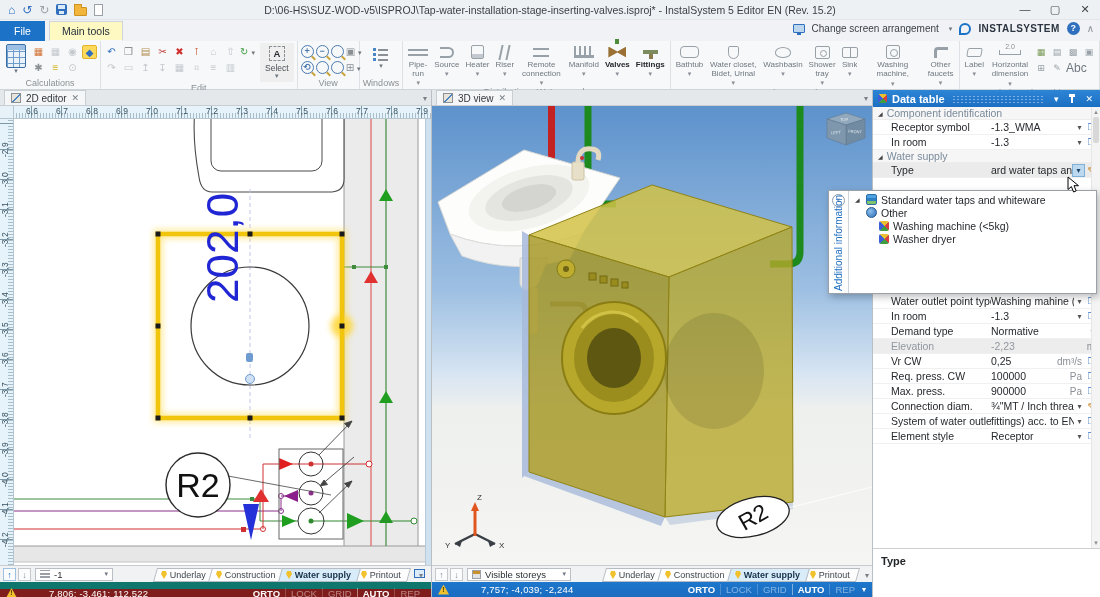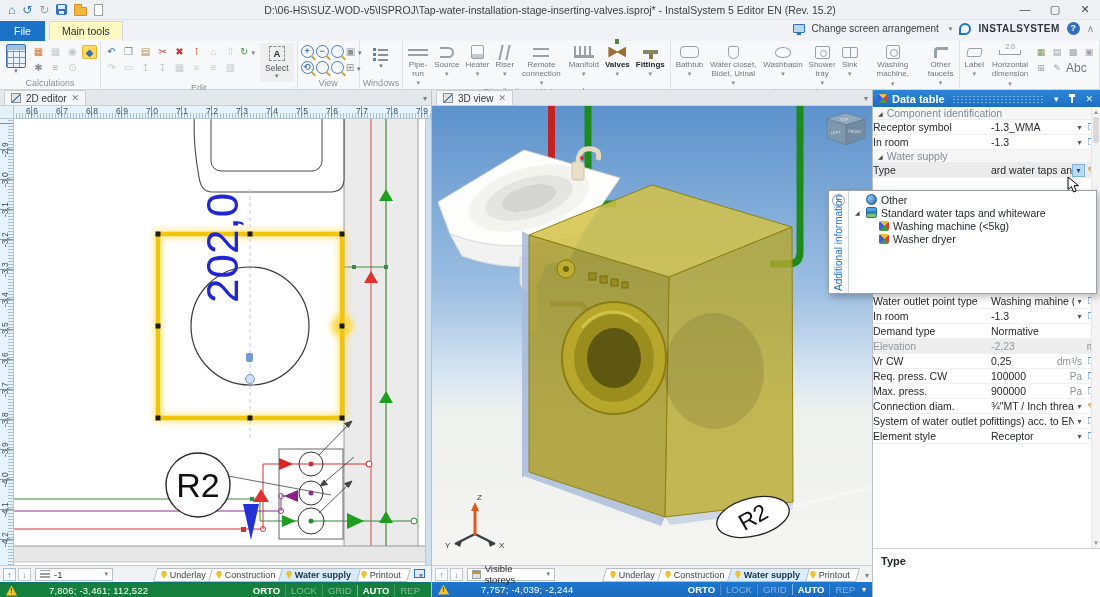--- a/index.html
+++ b/index.html
@@ -115,21 +115,21 @@
 .ltab{position:relative;background:#fdfdfd;border:1px solid #b6bcc2;height:14px;line-height:13px;padding:0 7px 0 5px;margin-left:-4px;transform:skewX(-16deg);display:flex;align-items:center;gap:3px}
 .ltab>*{transform:skewX(16deg)}
 .ltab.on{background:#d9ecf9;z-index:2}
 .ltab.on .lt-lb{font-weight:bold;color:#16314a}
 .lt-lb{font-size:9px;color:#41474d;white-space:nowrap}
 .pin{width:6px;height:8px;background:#f2c12e;clip-path:polygon(50% 100%,0 38%,18% 0,82% 0,100% 38%)}
 .ltabs-dd{position:absolute;right:8px;top:5px;font-size:8px;color:#7a8086}
 .ic-mon2{position:absolute;right:-16px;top:2px;width:11px;height:9px;border:1.5px solid #2f6fbe;background:#dcebf8}
 .statusbar{height:15px;display:flex;align-items:center;font-size:9.5px;padding:0 6px;gap:6px}
 .sb-blue{background:linear-gradient(#1d77cc,#1a6cc0);color:#fff}
-.sb-gray{background:#15803d;color:#fdfdfd;border-top:2px solid #0f766e}
+.sb-gray{background:#7f1d1d;color:#fdfdfd;border-top:7px solid #0f766e}
 .warn{width:11px;height:10px;background:#f2c12e;clip-path:polygon(50% 0,100% 100%,0 100%);position:relative;flex:0 0 auto}
 .warn::after{content:"!";position:absolute;left:0;right:0;top:1px;text-align:center;font-size:7px;font-weight:bold;color:#4a3a00}
 .coords{margin-left:26px;letter-spacing:.2px}
 .modes{margin-left:auto;display:flex;align-items:center}
 .mode{padding:0 5px;border-left:1px solid rgba(255,255,255,.45);font-weight:bold}
 .mode:first-child{border-left:none}
 .mode.off{opacity:.45;font-weight:normal}
 .sb-dd{font-size:8px;margin-left:2px}
 
 .canvas3d{flex:1;position:relative;overflow:hidden;min-height:0}
@@ -139,21 +139,21 @@
 .dp-tex{flex:1;height:8px;background-image:radial-gradient(rgba(255,255,255,.4) .7px,transparent .9px);background-size:4px 3px;margin:0 2px}
 .dp-ic{color:#fff;font-size:9px;padding:0 2px}
 .hdr-pin{width:7px;height:9px;position:relative;margin:0 3px}
 .hdr-pin::before{content:"";position:absolute;left:3px;top:2px;width:1.5px;height:7px;background:#fff}
 .hdr-pin::after{content:"";position:absolute;left:0.5px;top:0;width:6.5px;height:3px;background:#fff}
 .dp-sub{height:14px;line-height:14px;text-align:center;font-size:10.5px;font-weight:bold;color:#22262a;background:#fdfdfd;border-bottom:1px solid #e4e4e4}
 .dp-rows{flex:1;position:relative;background:#fff;overflow:hidden}
 .sec{height:13px;display:flex;align-items:center;gap:4px;padding-left:5px;background:#f6f6f6;color:#7b8b9b;font-size:10.5px;border-bottom:1px solid #ededed}
 .sec .tri{font-size:6px;color:#444}
 .prw{height:15px;display:flex;align-items:center;font-size:10.5px;border-bottom:1px solid #f0f0f0;padding-right:2px}
-.prw .lb{flex:0 0 118px;padding-left:0;color:#26292d;white-space:nowrap;overflow:hidden}
+.prw .lb{flex:0 0 118px;padding-left:18px;color:#26292d;white-space:nowrap;overflow:hidden}
 .prw .val{flex:1;white-space:nowrap;overflow:hidden;color:#26292d}
 .vblue{color:#2153c4}
 .vgray{color:#9198a0}
 .prw .un{color:#8a9096;font-size:10px;margin:0 3px 0 4px}
 .cdd{width:11px;text-align:center;color:#555;font-size:8px}
 .cgoto{width:13px;text-align:center;color:#2f6fbe;font-size:9px}
 .cpen{width:13px;text-align:center;color:#c8892a;font-size:10px}
 .prw.dis{background:#ededed}
 .prw.dis .lb,.prw.dis .val{color:#9198a0}
 .prw.act{background:#ebebeb}
@@ -738,21 +738,21 @@
               <polygon points="-4,-23 4,-23 0,-32" fill="#e0561e"></polygon>
             <text x="2" y="-34" font-size="8" fill="#333">Z</text>
             <text x="24" y="14" font-size="8" fill="#333">X</text>
             <text x="-30" y="14" font-size="8" fill="#333">Y</text>
           </g>
         </svg>
       </div>
       <div class="btoolbar">
         <span class="tbtn">↑</span>
         <span class="tbtn">↓</span>
-        <div class="stor-dd" style="width:88px">
+        <div class="stor-dd" style="width:104px">
           <span class="ic-bld"></span>
           <span>Visible storeys</span>
           <span class="dda" style="margin-left:auto">▾</span>
         </div>
         <div class="ltabs" style="right:14px">
           <div class="ltab">
               <span class="pin"></span>
               <span class="lt-lb">Underlay</span>
             </div>
           <div class="ltab">
@@ -897,29 +897,29 @@
     </div>
   </div>
 
   <div class="overlay">
     <div class="ovl-strip">
       <span class="ovl-collapse">‹</span>
       <span class="ovl-vtext">Additional information</span>
     </div>
     <div class="ovl-list">
       <div class="orow">
+          <span class="tri">◢</span>
+          <span class="ic-stack"></span>
+          <span>Standard water taps and whiteware</span>
+        </div>
+      <div class="orow">
           <span class="tri" style="visibility:hidden">◢</span>
           <span class="ic-globe"></span>
           <span>Other</span>
         </div>
-      <div class="orow">
-          <span class="tri">◢</span>
-          <span class="ic-stack"></span>
-          <span>Standard water taps and whiteware</span>
-        </div>
       <div class="orow child">
           <span class="ic-pinw"></span>
           <span>Washing machine (&lt;5kg)</span>
         </div>
       <div class="orow child">
           <span class="ic-pinw"></span>
           <span>Washer dryer</span>
         </div>
     </div>
   </div>

